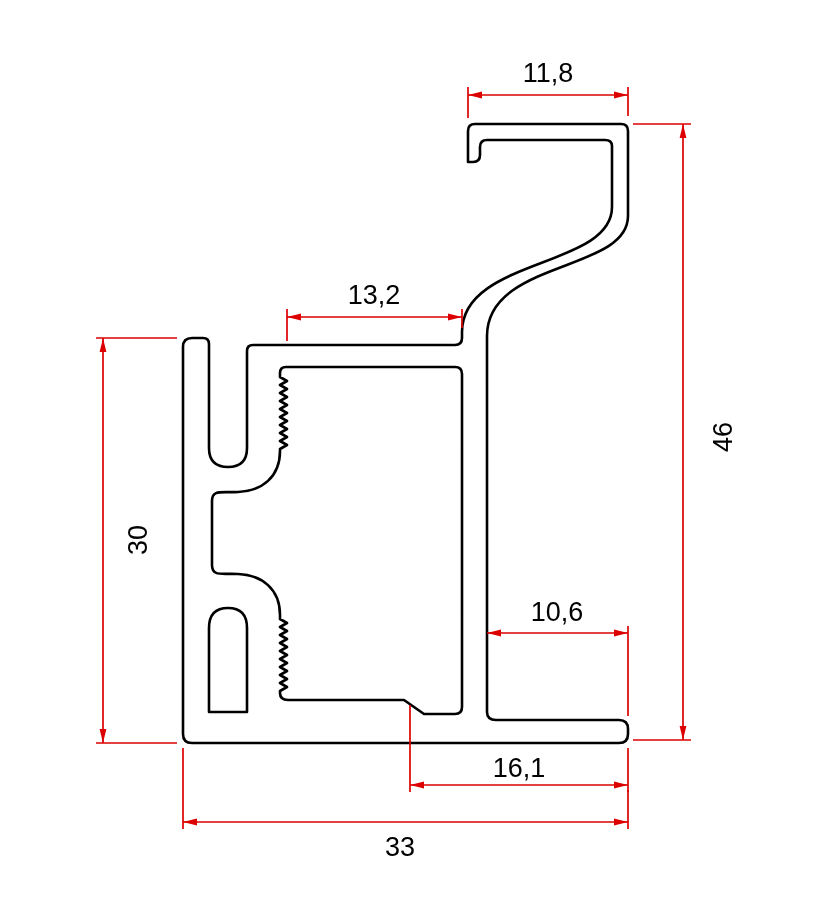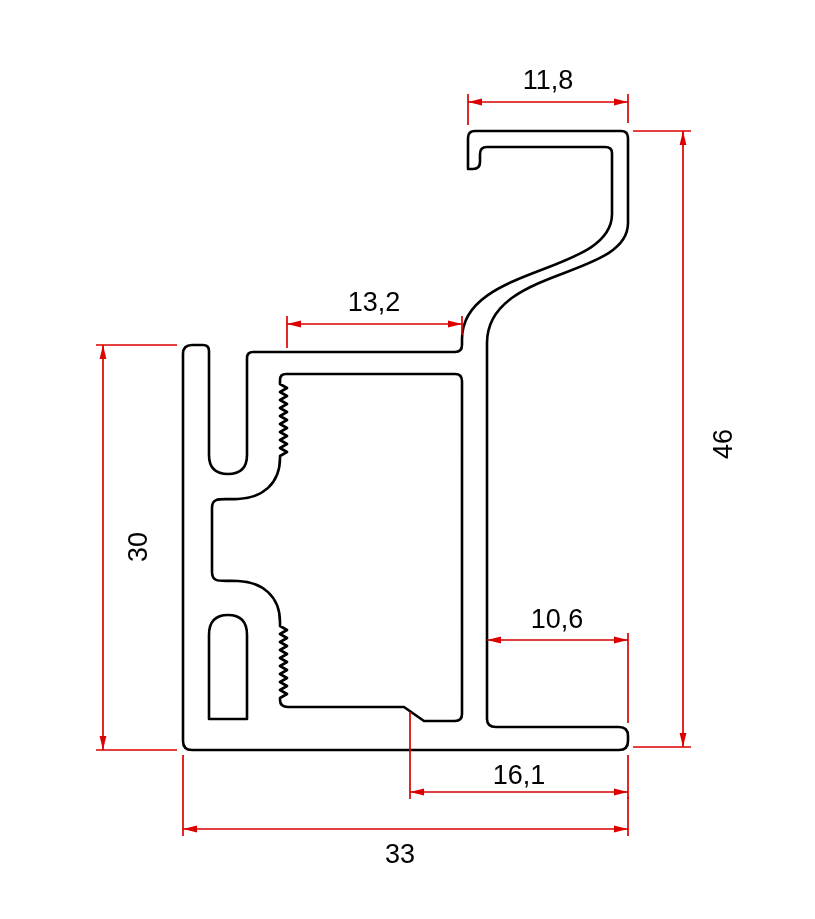--- a/index.html
+++ b/index.html
@@ -7,21 +7,20 @@
     padding: 0;
     background: #ffffff;
     font-family: "Liberation Sans", sans-serif;
   }
   .canvas {
     position: relative;
     width: 815px;
     height: 906px;
     background: #ffffff;
     overflow: hidden;
-    margin-top: 7px;
   }
   svg { display: block; }
   svg text {
     font-family: "Liberation Sans", "DejaVu Sans", sans-serif;
     font-size: 27px;
   }
 </style>
 </head>
 <body>
 

